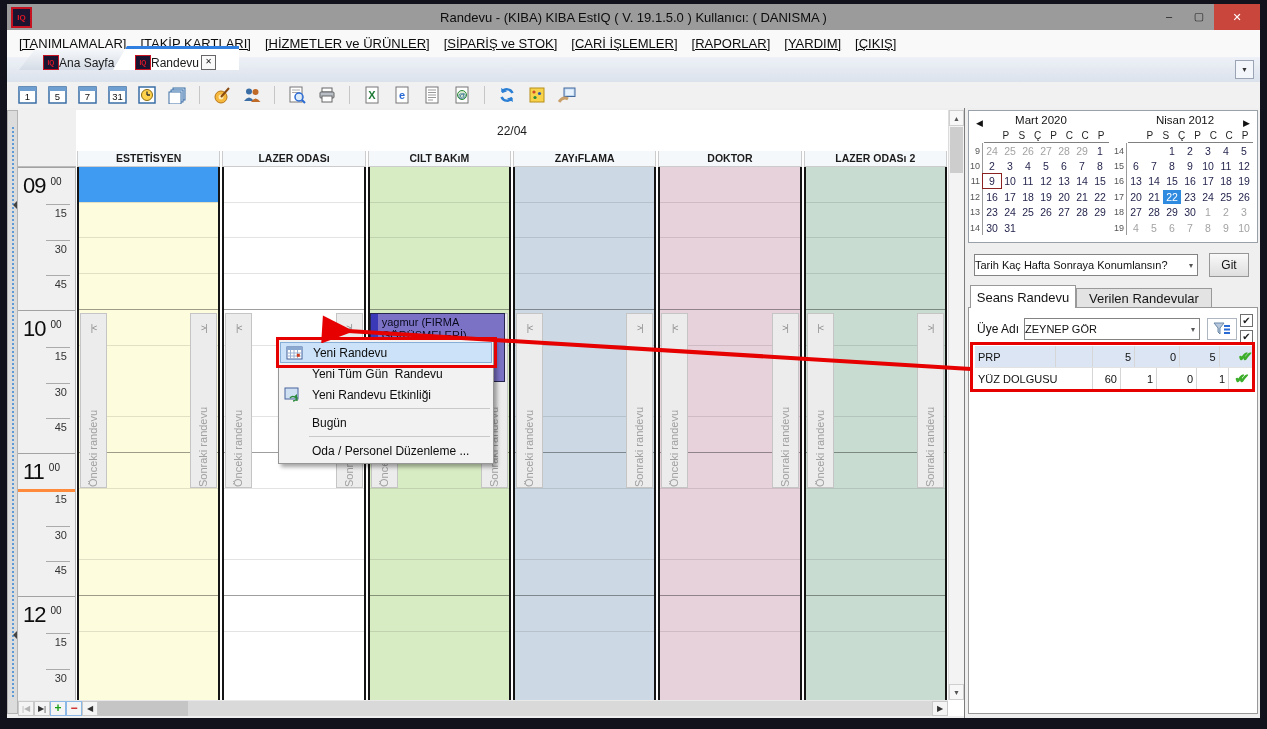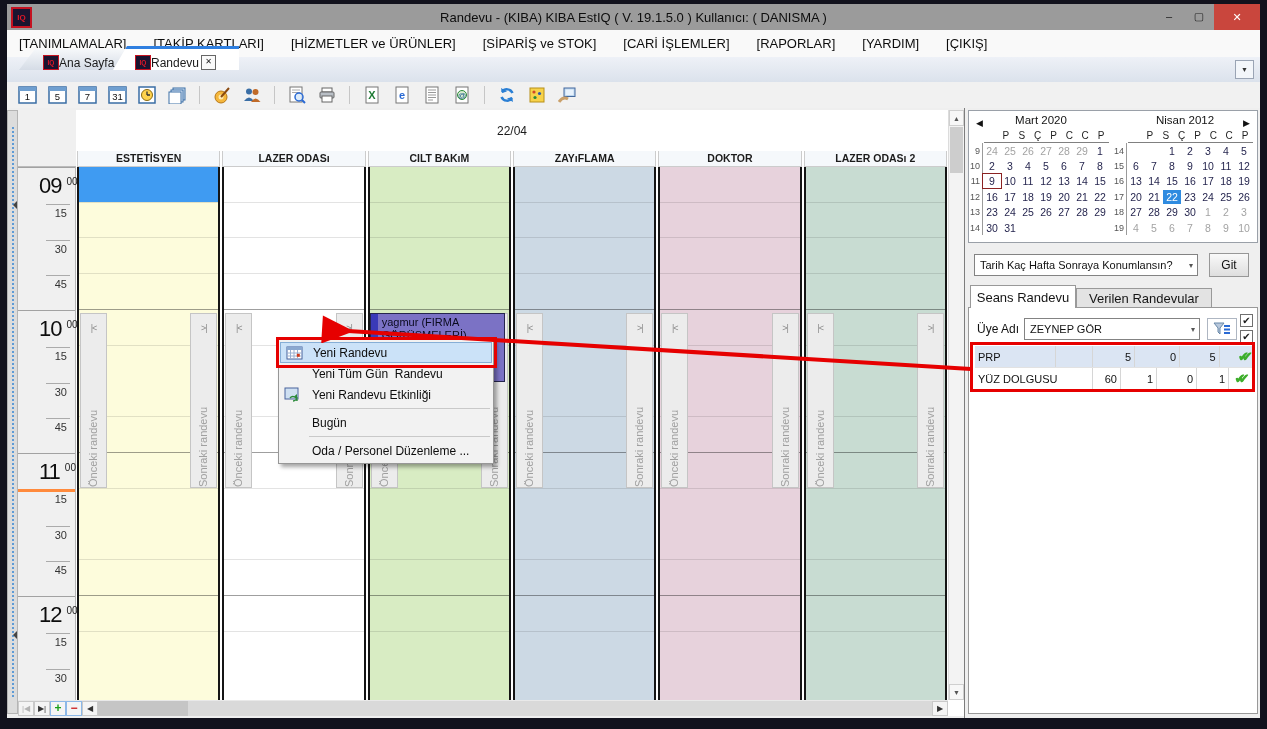--- a/index.html
+++ b/index.html
@@ -8,21 +8,21 @@
 
   
   .titlebar{position:absolute;left:7px;top:4px;width:1253px;height:26px;background:#9b9b9b;display:flex;align-items:center;}
   .app-logo{width:17px;height:17px;margin-left:4px;background:#1a1430;border:2px solid #c41220;color:#e01828;font-weight:bold;font-size:8px;display:flex;align-items:center;justify-content:center;}
   .title-text{position:absolute;left:0;right:0;text-align:center;font-size:13px;color:#0d0d0d;}
   .winbtns{position:absolute;right:0;top:0;height:26px;display:flex;align-items:flex-start;}
   .wb{width:30px;height:24px;display:flex;align-items:center;justify-content:center;font-size:11px;color:#1c1c1c;}
   .wb.close{width:46px;height:26px;background:#c9463d;color:#fff;}
 
   
-  .menubar{position:absolute;left:7px;top:30px;width:1253px;height:27px;background:#f9f9f9;display:flex;align-items:center;gap:27px;padding-left:12px;box-sizing:border-box;}
+  .menubar{position:absolute;left:7px;top:30px;width:1253px;height:27px;background:#f9f9f9;display:flex;align-items:center;gap:14px;padding-left:12px;box-sizing:border-box;text-decoration:underline;}
   .menu-item{font-size:13px;color:#0d0d0d;white-space:nowrap;}
 
   
   .tabbar{position:absolute;left:7px;top:57px;width:1253px;height:25px;background:linear-gradient(#eef1f7,#dbe2ec);}
   .tab{position:absolute;bottom:12px;height:21px;display:flex;align-items:flex-end;font-size:12px;color:#1a1a1a;box-sizing:border-box;}
   .tab.inactive{left:12px;width:112px;background:linear-gradient(#f6f8fa,#d5dce6);clip-path:polygon(16px 0,100% 0,calc(100% - 16px) 100%,0 100%);padding-left:24px;z-index:1;}
   .tab.active{left:106px;width:126px;background:#fff;border-top:3px solid #2f7fe0;clip-path:polygon(14px 0,100% 0,100% 100%,0 100%);padding-left:22px;height:24px;z-index:2;}
   .tablogo{width:14px;height:13px;background:#1a1430;border:1px solid #c41220;color:#e01828;font-size:6.5px;font-weight:bold;display:flex;align-items:center;justify-content:center;flex:none;}
   .tabclose{width:13px;height:13px;border:1px solid #666;background:#fafafa;font-size:8px;line-height:11px;text-align:center;color:#222;margin-left:2px;}
   .tablist-btn{position:absolute;right:6px;bottom:3px;width:17px;height:17px;background:#f3f6fa;border:1px solid #9aa4b4;font-size:7px;color:#333;display:flex;align-items:center;justify-content:center;}
@@ -42,21 +42,21 @@
   .calarea{position:absolute;left:11px;top:2px;width:946px;height:606px;background:#fff;}
   .corner{position:absolute;left:0;top:0;width:58px;height:57px;background:#f0f0f0;border-bottom:1px solid #bbb;box-sizing:border-box;}
   .dateband{position:absolute;left:58px;top:0;width:872px;height:41px;background:#fff;display:flex;align-items:center;justify-content:center;font-size:12px;color:#1b1b1b;}
   .headrow{position:absolute;left:58px;top:41px;width:872px;height:16px;display:flex;font-weight:bold;}
   .headcell{flex:1;margin:0 1px;background:#f5f8fb;border:1px solid #ccc;border-top:none;font-size:10.5px;text-align:center;line-height:14px;color:#1b1b1b;box-sizing:border-box;white-space:nowrap;overflow:hidden;}
 
   .grid{position:absolute;left:0;top:57px;width:930px;height:533px;display:flex;overflow:hidden;}
   .ruler{position:relative;width:58px;flex:none;background:#f0f0f0;border-right:1px solid #b5b5b5;box-sizing:border-box;}
   .hblock{height:143px;border-top:1px solid #a2a2a2;box-sizing:border-box;}
   .hblock:first-child{border-top:none;}
-  .hb-hour{height:35.75px;display:flex;align-items:center;padding-left:21px;box-sizing:border-box;}
+  .hb-hour{height:35.75px;display:flex;align-items:center;padding-left:5px;box-sizing:border-box;}
   .hh{font-size:22px;color:#0d0d0d;letter-spacing:-1px;}
   .hm{font-size:10px;color:#222;margin-left:5px;margin-top:-9px;}
   .mrow{height:35.75px;position:relative;font-size:11px;color:#333;text-align:right;padding-right:8px;padding-top:3px;box-sizing:border-box;}
   .mrow::before{content:"";position:absolute;top:0;right:5px;width:24px;height:1px;background:#ababab;}
   .nowline{position:absolute;left:0;width:100%;top:321.75px;height:3px;background:#ff8a3c;z-index:2;}
 
   .cols{flex:1;display:flex;}
   .cal-col{flex:1;position:relative;margin:0 1px;border-left:2px solid #151515;border-right:2px solid #151515;box-sizing:border-box;background-color:var(--bg);
     background-image:repeating-linear-gradient(to bottom,transparent 0,transparent 142px,rgba(0,0,0,.30) 142px,rgba(0,0,0,.30) 143px),
                      repeating-linear-gradient(to bottom,transparent 0,transparent 34.75px,rgba(0,0,0,.11) 34.75px,rgba(0,0,0,.11) 35.75px);}
@@ -91,21 +91,21 @@
   .m-name{text-align:center;font-size:11.5px;color:#141414;height:16px;}
   .dowrow{display:flex;margin-left:15px;margin-right:4px;border-bottom:1px solid #808080;padding-bottom:1px;}
   .dow{flex:1;text-align:center;font-size:10px;color:#1e1e1e;}
   .wkrow{display:flex;margin-right:4px;height:15.4px;align-items:center;}
   .wn{width:14px;flex:none;font-size:9px;color:#555;border-right:1px solid #9a9a9a;height:100%;display:flex;align-items:center;justify-content:flex-end;padding-right:2px;box-sizing:border-box;}
   .day{flex:1;text-align:center;font-size:10.5px;color:#26264f;height:14px;line-height:14px;}
   .day.muted{color:#a3a3a3;}
   .day.today{outline:1px solid #8b2222;}
   .day.selected{background:#2f8be0;color:#fff;}
 
-  .combo{position:absolute;background:#fff;border:1px solid #838383;box-sizing:border-box;font-size:11px;color:#111;display:flex;align-items:center;padding-left:5px;white-space:nowrap;overflow:hidden;}
+  .combo{position:absolute;background:#fff;border:1px solid #838383;box-sizing:border-box;font-size:11px;color:#111;display:flex;align-items:center;white-space:nowrap;overflow:hidden;}
   .combo .carr{position:absolute;right:4px;color:#555;font-size:8px;}
   .jumpcombo{left:9px;top:146px;width:224px;height:22px;}
   .gitbtn{position:absolute;left:244px;top:145px;width:40px;height:24px;background:linear-gradient(#f9f9f9,#dedede);border:1px solid #979797;box-sizing:border-box;font-size:12px;color:#111;display:flex;align-items:center;justify-content:center;}
   .srtab{position:absolute;border:1px solid #999;border-bottom:none;box-sizing:border-box;font-size:13px;color:#151515;display:flex;align-items:center;justify-content:center;}
   .srtab.t1{left:5px;top:177px;width:106px;height:23px;background:#fff;z-index:2;}
   .srtab.t2{left:111px;top:180px;width:136px;height:20px;background:#e3e3e3;}
   .panelbox{position:absolute;left:3px;top:199px;width:290px;height:407px;background:#fff;border:1px solid #999;box-sizing:border-box;}
   .uyelabel{position:absolute;left:8px;top:14px;font-size:12px;color:#111;}
   .uyecombo{left:55px;top:10px;width:176px;height:22px;}
   .filterbtn{position:absolute;left:238px;top:10px;width:30px;height:22px;background:#fff;border:1px solid #aeb6c2;box-sizing:border-box;display:flex;align-items:center;justify-content:center;}

